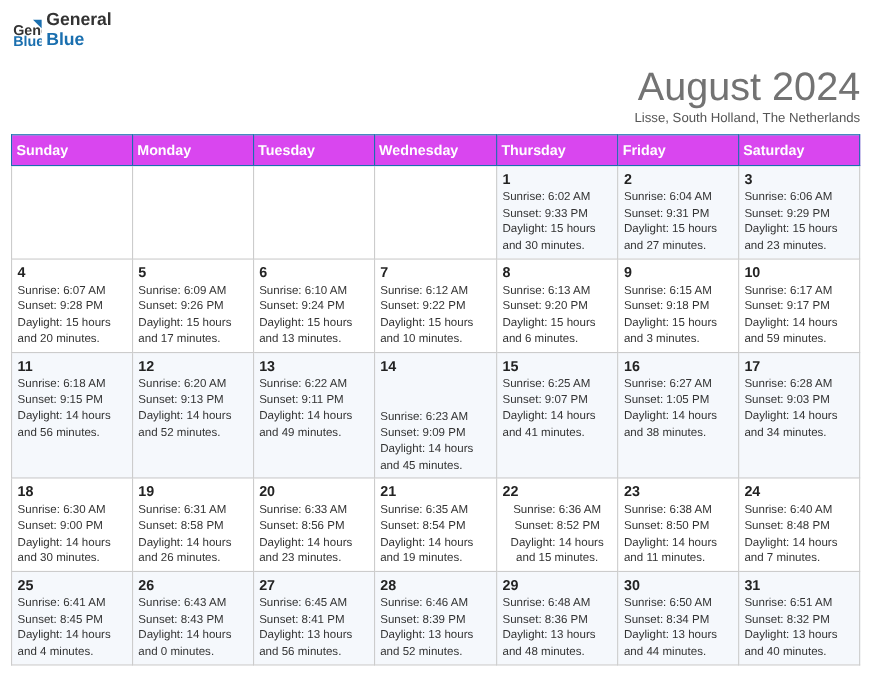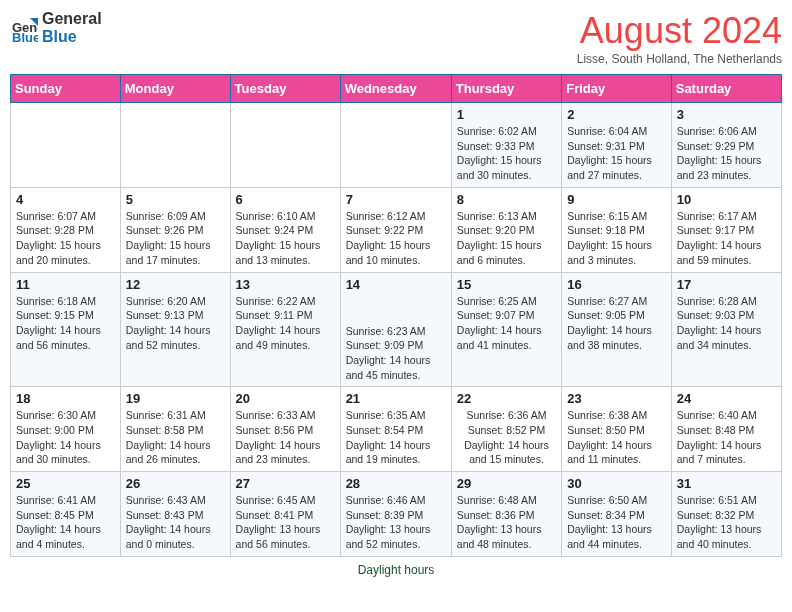--- a/index.html
+++ b/index.html
@@ -24,32 +24,33 @@
     .logo-icon {
       width: 28px;
       height: 28px;
     }
     .title-block {
       text-align: right;
     }
     .month-title {
       font-size: 36px;
       font-weight: normal;
-      color: #ef4444;
+      color: #737373;
+      margin-top: 48px;
     }
     .location {
       font-size: 12px;
       color: #555;
     }
     .calendar {
       width: 100%;
       border-collapse: collapse;
     }
     .calendar th {
-      background: #ec4899;
+      background: #d946ef;
       color: #fff;
       font-size: 13px;
       font-weight: bold;
       padding: 6px 4px;
       border: 1px solid #1a6faf;
       text-align: left;
     }
     .calendar td {
       border: 1px solid #ccc;
       vertical-align: top;
@@ -234,21 +235,21 @@
         <td>
           <span class="day-number">15</span>
           <div class="day-info" style="white-space: pre-line;">Sunrise: 6:25 AM
 Sunset: 9:07 PM
 Daylight: 14 hours
 and 41 minutes.</div>
         </td>
         <td>
           <span class="day-number">16</span>
           <div class="day-info" style="white-space: pre-line;">Sunrise: 6:27 AM
-Sunset: 9:05 PM
+Sunset: 1:05 PM
 Daylight: 14 hours
 and 38 minutes.</div>
         </td>
         <td>
           <span class="day-number">17</span>
           <div class="day-info" style="white-space: pre-line;">Sunrise: 6:28 AM
 Sunset: 9:03 PM
 Daylight: 14 hours
 and 34 minutes.</div>
         </td>

